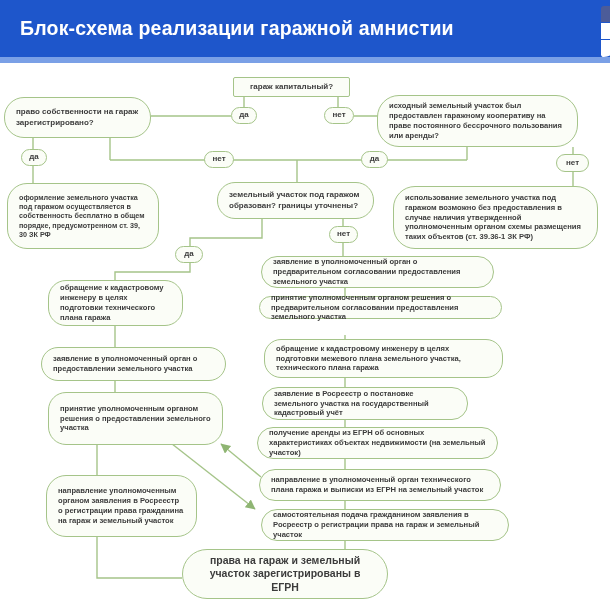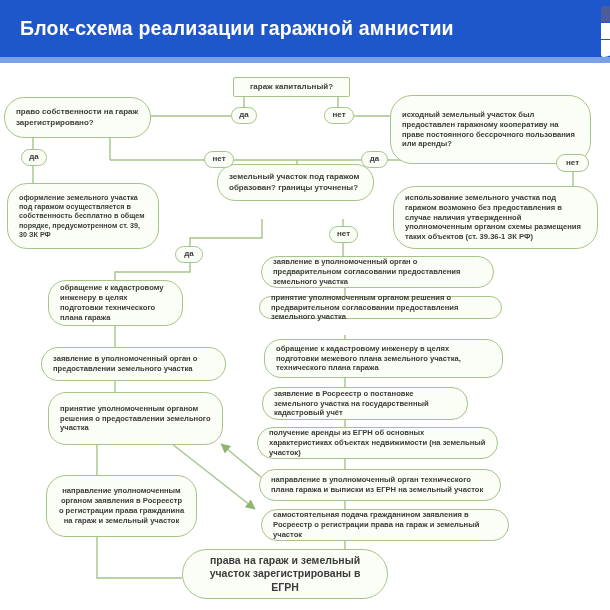--- a/index.html
+++ b/index.html
@@ -26,29 +26,29 @@
     color:#3c3c3c;display:flex;align-items:center;font-size:7.6px;line-height:1.3;
     padding:2px 11px;border-radius:17px;font-weight:bold;}
   .center{justify-content:center;text-align:center;}
   .bold{font-weight:bold;}
   .pill{justify-content:center;text-align:center;font-weight:bold;font-size:8px;
     border-radius:9px;padding:0 2px;}
 
   
   .n-qcap   {left:233px;top:77px; width:117px;height:20px;font-size:8px;border-radius:2px;}
   .n-own    {left:4px;  top:97px; width:147px;height:41px;font-size:8px;border-radius:20px;}
-  .n-init   {left:390px;top:95px; width:201px;height:69px;border-radius:22px;}
+  .n-init   {left:377px;top:95px; width:201px;height:52px;border-radius:22px;}
   .n-free   {left:7px;  top:183px;width:152px;height:66px;font-size:7.2px;border-radius:20px;}
-  .n-formed {left:217px;top:164px;width:157px;height:37px;font-size:8px;border-radius:18px;}
+  .n-formed {left:217px;top:182px;width:157px;height:37px;font-size:8px;border-radius:18px;}
   .n-use    {left:393px;top:186px;width:205px;height:63px;border-radius:22px;}
 
   .n-l1{left:48px;top:280px;width:135px;height:46px;border-radius:18px;}
   .n-l2{left:41px;top:347px;width:185px;height:34px;border-radius:17px;}
   .n-l3{left:48px;top:392px;width:175px;height:53px;border-radius:18px;}
-  .n-l4{left:46px;top:475px;width:151px;height:62px;border-radius:20px;text-align:center;}
+  .n-l4{left:46px;top:475px;width:151px;height:62px;border-radius:20px;}
 
   .n-m1{left:261px;top:256px;width:233px;height:32px;border-radius:16px;}
   .n-m2{left:259px;top:296px;width:243px;height:23px;border-radius:17px;}
   .n-m3{left:264px;top:339px;width:239px;height:39px;border-radius:17px;}
   .n-m4{left:262px;top:387px;width:206px;height:33px;border-radius:16px;}
   .n-m5{left:257px;top:427px;width:241px;height:32px;border-radius:16px;}
   .n-m6{left:259px;top:469px;width:242px;height:32px;border-radius:16px;}
   .n-m7{left:261px;top:509px;width:248px;height:32px;border-radius:16px;}
 
   .n-final{left:182px;top:549px;width:206px;height:50px;font-size:10.5px;border-radius:25px;padding:2px 16px;}

